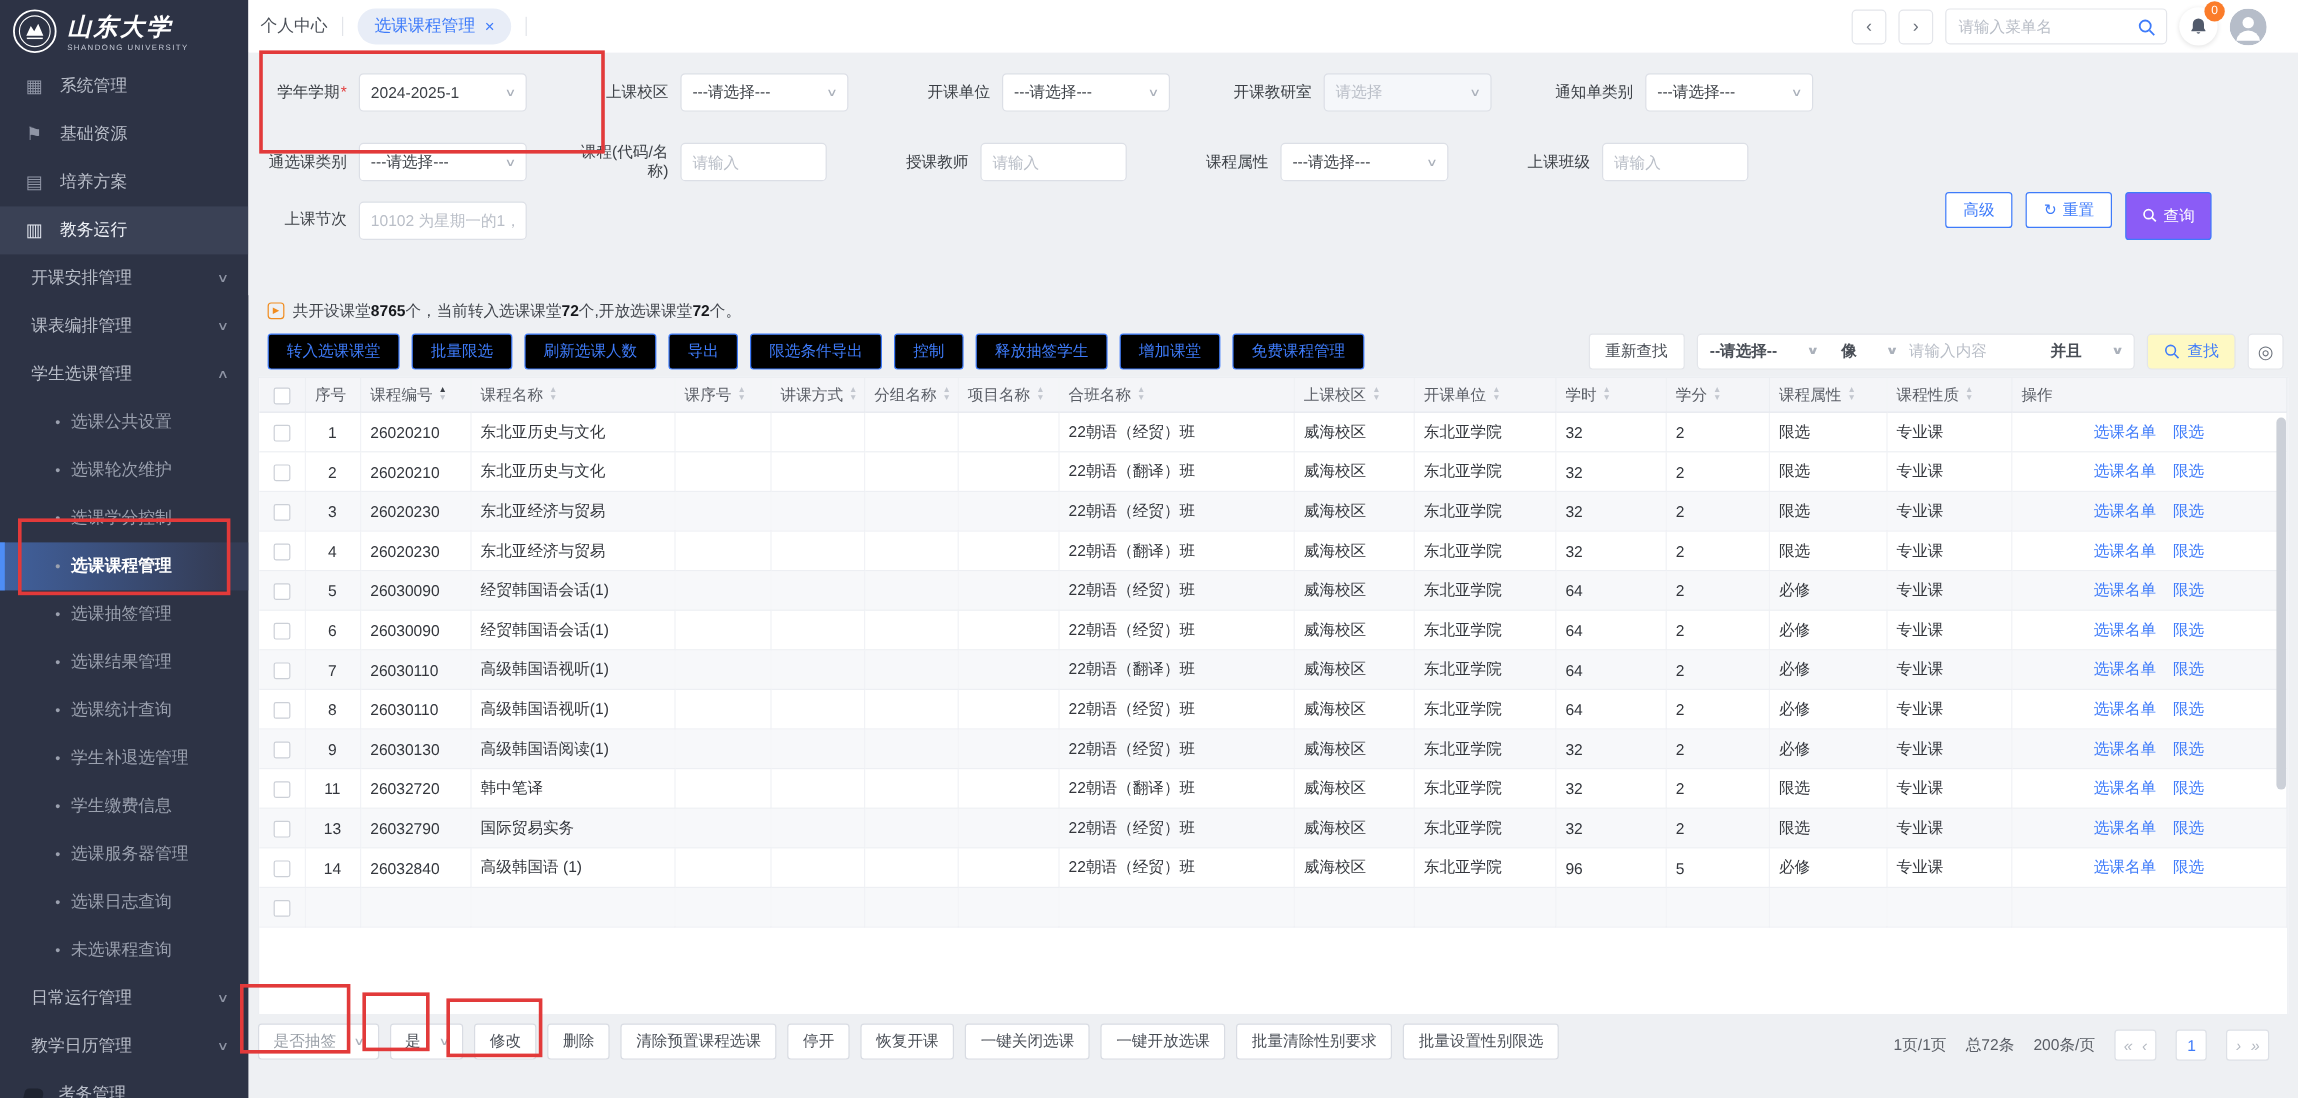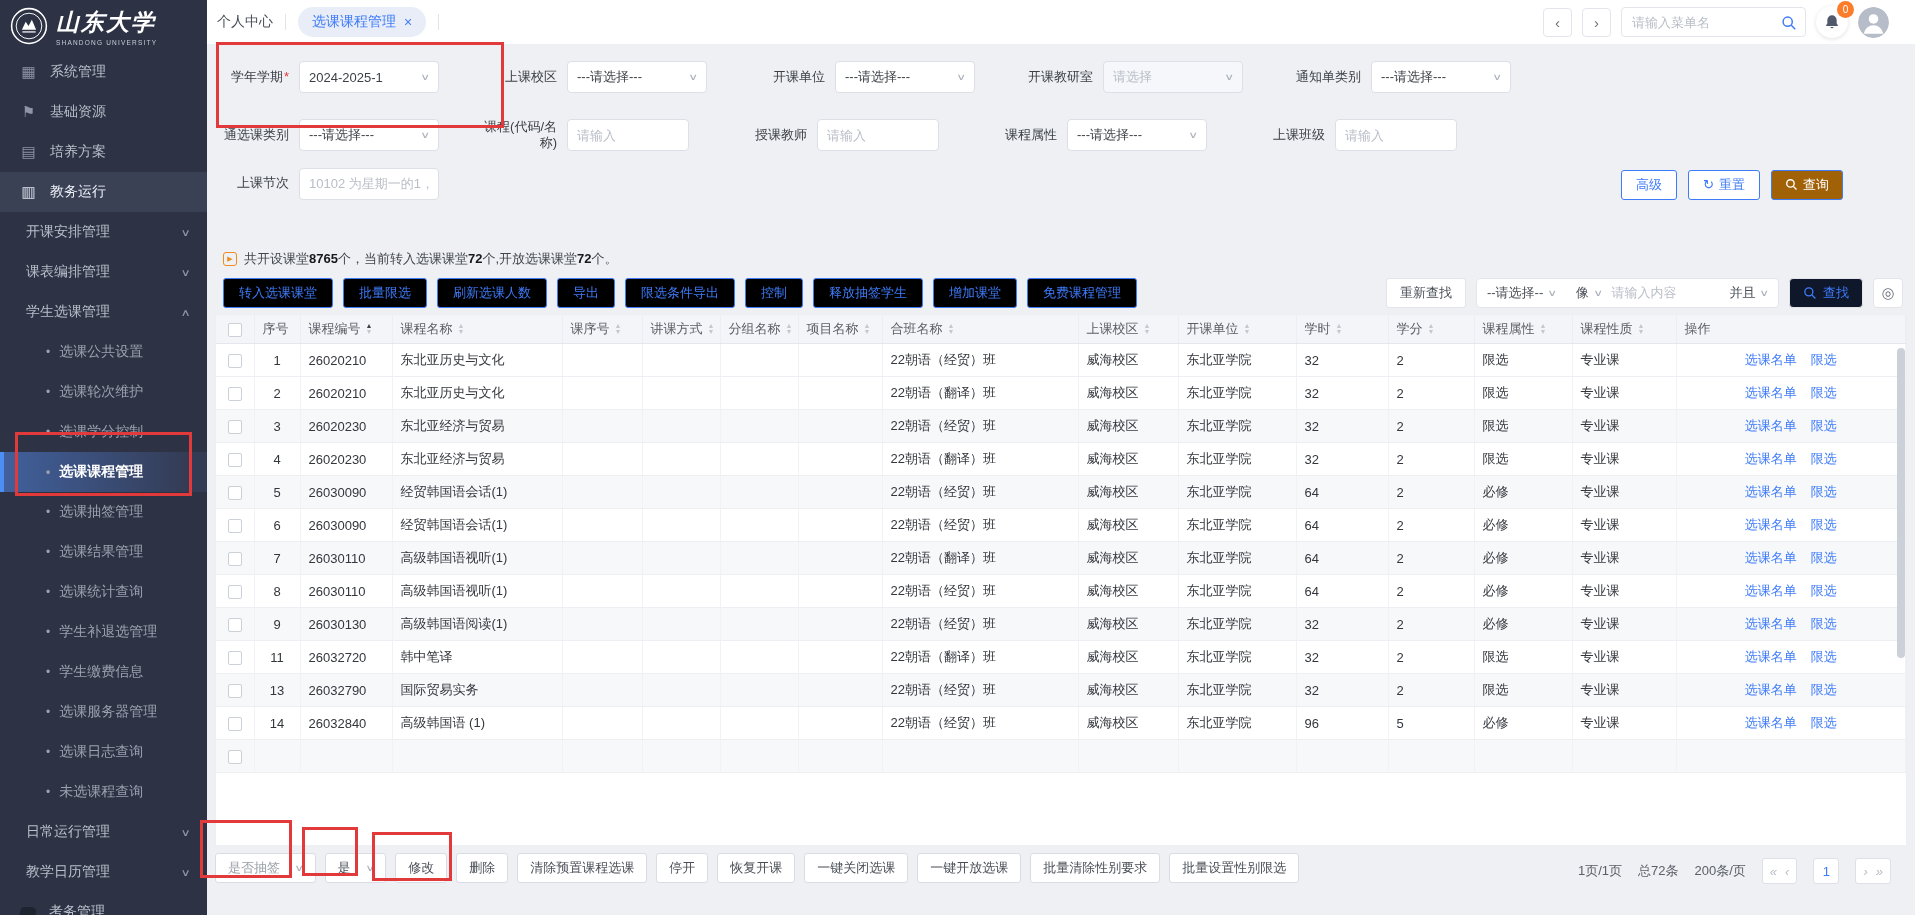--- a/index.html
+++ b/index.html
@@ -2,21 +2,21 @@
 <html><head>
 <meta charset="utf-8">
 <style>
   * { margin:0; padding:0; box-sizing:border-box; }
   html,body { width:1915px; height:915px; font-family:"Liberation Sans","DejaVu Sans",sans-serif; }
   .screen { position:relative; width:1915px; height:915px; overflow:hidden; background:#eef0f3; display:flex; }
 
   
   .sidebar { width:207px; min-width:207px; height:915px; background:#2d3345; color:#a9aeba; overflow:hidden; }
   .logo { height:52px; display:flex; align-items:center; gap:8px; padding:6px 10px; }
-  .logo-cn { font-family:"DejaVu Serif","Liberation Serif",serif; font-style:italic; font-weight:bold; font-size:23px; color:#ffffff; letter-spacing:2px; white-space:nowrap; }
+  .logo-cn { font-family:"DejaVu Serif","Liberation Serif",serif; font-style:italic; font-weight:bold; font-size:20px; color:#ffffff; letter-spacing:2px; white-space:nowrap; }
   .logo-en { font-size:6.5px; color:#c7ccd8; letter-spacing:1.2px; margin-top:1px; }
   .grp { height:40px; display:flex; align-items:center; gap:13px; padding-left:20px; font-size:14px; color:#b9bec9; cursor:pointer; }
   .grp-ic { font-size:15px; color:#8f95a5; width:17px; text-align:center; }
   .grp.active { background:#3a4155; color:#eef1f7; }
   .grp.active .grp-ic { color:#dfe3ec; }
   .menu { height:40px; display:flex; align-items:center; padding:0 18px 0 26px; font-size:14px; color:#b9bec9; cursor:pointer; }
   .menu .m-label { flex:1; }
   .menu .chev { font-size:10px; color:#8f95a5; transform:scaleX(1.4); }
   .child { height:40px; display:flex; align-items:center; gap:9px; padding-left:46px; font-size:14px; color:#9ba1af; cursor:pointer; position:relative; }
   .child .bullet { font-size:12px; color:#9ba1af; }
@@ -54,38 +54,38 @@
   .sel { width:140px; height:32px; background:#fff; border:1px solid #dcdfe6; border-radius:4px; display:flex; align-items:center; padding:0 9px; cursor:pointer; }
   .sel-val { flex:1; font-size:13px; color:#3c4046; white-space:nowrap; overflow:hidden; }
   .sel-val.ph { color:#b9bec7; }
   .sel-chev { font-size:9px; color:#aab0ba; transform:scaleX(1.5); }
   .sel.disabled { background:#f5f7fa; }
   .inp { width:122px; height:32px; background:#fff; border:1px solid #dcdfe6; border-radius:4px; padding:0 9px; font-size:13px; color:#3c4046; outline:0; font-family:inherit; }
   .inp::placeholder { color:#b9bec7; }
   .inp.wide { width:140px; }
   .fbtns { position:absolute; right:72px; bottom:46px; display:flex; gap:11px; }
   .btn-outline-b { height:30px; padding:0 14px; background:#fff; border:1px solid #3e7bfa; border-radius:3px; color:#3e7bfa; font-size:13px; display:flex; align-items:center; gap:5px; cursor:pointer; font-family:inherit; }
-  .btn-solid-b { height:30px; padding:0 13px; background:#a16207; border:1px solid #3e7bfa; border-radius:3px; color:#fff; font-size:13px; display:flex; align-items:center; gap:5px; cursor:pointer; font-family:inherit; }
+  .btn-solid-b { height:40px; padding:0 13px; background:#8b5cf6; border:1px solid #3e7bfa; border-radius:3px; color:#fff; font-size:13px; display:flex; align-items:center; gap:5px; cursor:pointer; font-family:inherit; }
 
   
   .stats { height:26px; display:flex; align-items:center; gap:7px; padding-left:16px; font-size:13px; color:#41454c; }
   .stats b { color:#16181c; }
   .play-ic { width:14px; height:14px; border:1px solid #f08c1f; border-radius:3px; color:#f08c1f; font-size:7px; display:flex; align-items:center; justify-content:center; }
 
   
   .toolbar { height:42px; display:flex; align-items:center; gap:10px; padding:0 12px 0 16px; }
   .tbtn { height:30px; padding:0 15px; background:#000000; border:1px solid #3e7bfa; border-radius:3px; color:#3e7bfa; font-size:13px; cursor:pointer; font-family:inherit; white-space:nowrap; }
   .finder { margin-left:auto; display:flex; align-items:flex-start; gap:10px; }
   .btn-plain { height:30px; padding:0 13px; background:#fff; border:1px solid #e3e5ea; border-radius:3px; color:#4a4f57; font-size:13px; cursor:pointer; font-family:inherit; }
   .fgroup { height:30px; background:#fff; border:1px solid #e3e5ea; border-radius:4px; display:flex; align-items:center; }
-  .fgroup .gsel { display:flex; align-items:center; gap:6px; padding:0 10px; cursor:pointer; font-size:13px; color:#4a4f57; }
+  .fgroup .gsel { display:flex; align-items:center; gap:26px; padding:0 10px; cursor:pointer; font-size:13px; color:#4a4f57;font-weight:bold; }
   .fgroup .gsel .sel-chev { font-size:9px; }
   .fgroup input { border:0; outline:0; width:108px; font-size:13px; font-family:inherit; color:#333; }
   .fgroup input::placeholder { color:#b9bec7; }
-  .findbtn { height:30px; padding:0 13px; background:#0f172a; border:1px solid #e3e5ea; border-radius:4px; color:#3e7bfa; font-size:13px; display:flex; align-items:center; gap:6px; cursor:pointer; font-family:inherit; }
+  .findbtn { height:30px; padding:0 13px; background:#fef9c3; border:1px solid #e3e5ea; border-radius:4px; color:#3e7bfa; font-size:13px; display:flex; align-items:center; gap:6px; cursor:pointer; font-family:inherit; }
   .gearbox { width:30px; height:30px; background:#fff; border:1px solid #e3e5ea; border-radius:4px; display:flex; align-items:center; justify-content:center; color:#6a707a; font-size:15px; cursor:pointer; }
 
   
   .table-wrap { flex:1; margin:0 8px; background:#fff; overflow:hidden; position:relative; border:1px solid #eceef2; border-bottom:0; }
   table { border-collapse:collapse; table-layout:fixed; width:100%; }
   th { height:29px; background:#f4f5f8; font-size:13px; font-weight:normal; color:#5a5e66; text-align:left; padding:0 8px; border-bottom:1px solid #e4e7ed; border-right:1px solid #eceef2; white-space:nowrap; overflow:hidden; }
   th.c, td.c { text-align:center; padding:0 2px; }
   td { height:33px; font-size:13px; color:#33363c; padding:0 8px; border-bottom:1px solid #edeff3; border-right:1px solid #f1f2f6; white-space:nowrap; overflow:hidden; background:#fff; }
   tbody tr:nth-child(odd):not(:first-child) td { background:#f7f8fa; }
   .carets { display:inline-flex; flex-direction:column; vertical-align:middle; margin-left:5px; line-height:6px; font-size:7px; }

